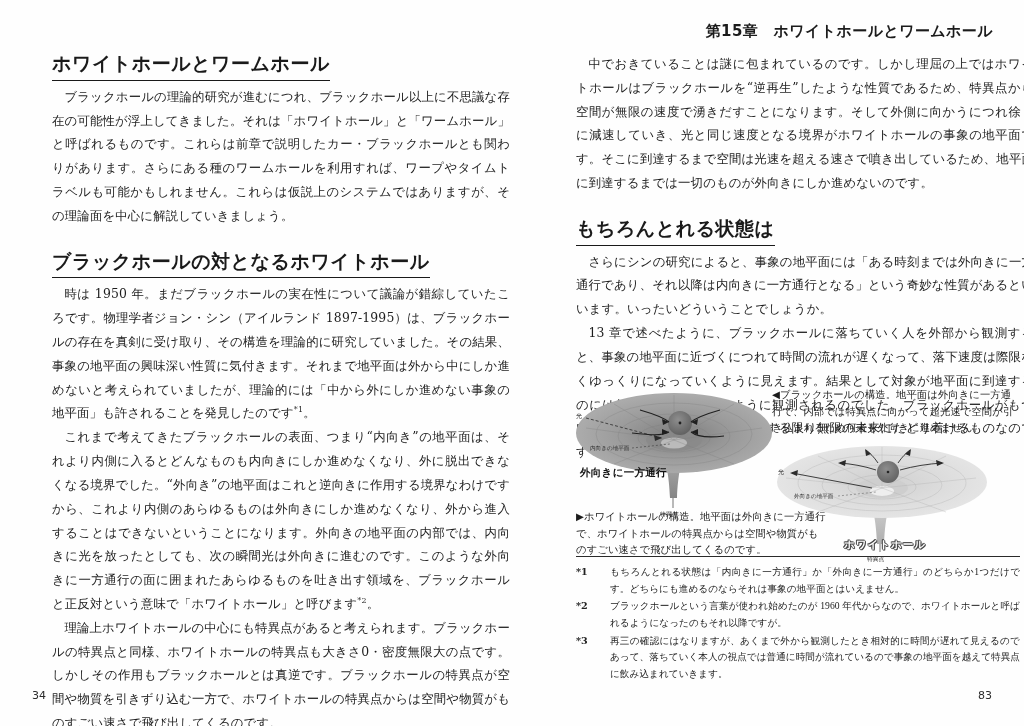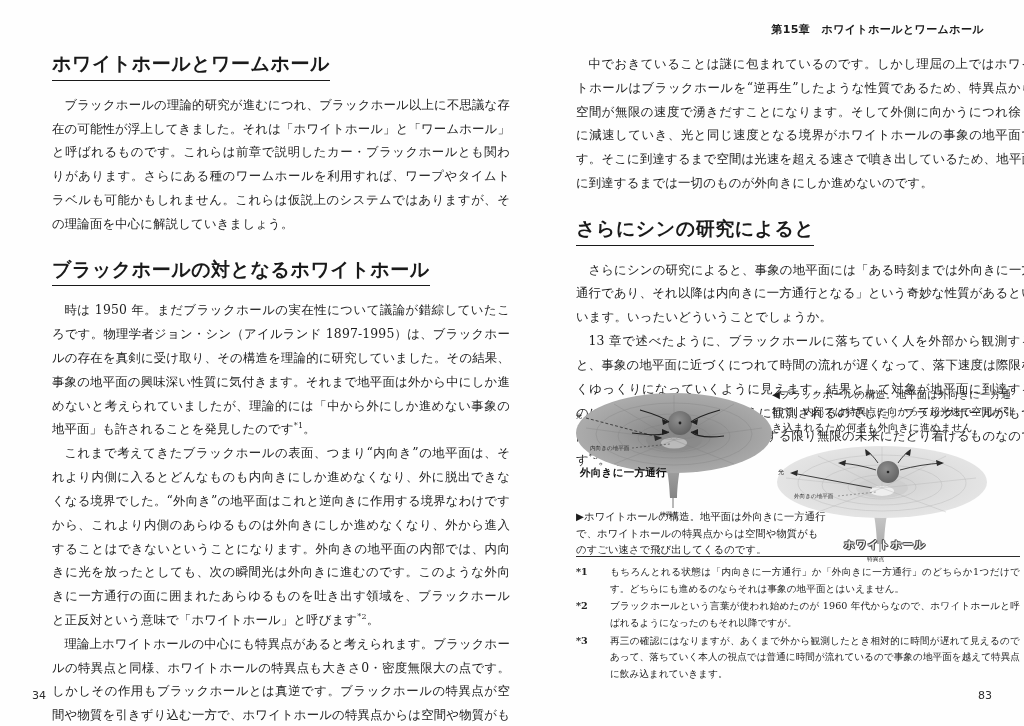--- a/index.html
+++ b/index.html
@@ -18,44 +18,44 @@
   .page {
     position: absolute;
     inset: 0;
     background: #fefefe;
   }
 
   
   .running-header {
     position: absolute;
     top: 22px;
-    right: 40px;
-    font-family: "DejaVu Sans", "Liberation Sans", sans-serif;
-    font-size: 11px;
+    right: 31px;
+    font-family: "DejaVu Sans", "Liberation Sans", sans-serif;
+    font-size: 15px;
     font-weight: bold;
     letter-spacing: 0.4px;
     color: #1b1b1b;
     white-space: nowrap;
   }
 
   
   .col {
     position: absolute;
     top: 52px;
     width: 458px;
   }
   .col-left  { left: 52px; }
   .col-right { left: 576px; }
 
   
   h2.section-title {
     font-family: "DejaVu Sans", "Liberation Sans", sans-serif;
     font-size: 19px;
     font-weight: bold;
-    margin: 0 0 12px 0;
+    margin: 0 0 4px 0;
     padding: 0 0 4px 0;
     display: inline-block;
     border-bottom: 1.6px solid #1a1a1a;
     letter-spacing: 0.5px;
     line-height: 1.25;
   }
   h2.section-title.second { margin-top: 22px; }
 
   
   p.body {
@@ -144,20 +144,21 @@
     letter-spacing: 0.05px;
   }
   .fn-marker {
     flex: 0 0 34px;
     font-weight: bold;
     font-size: 9.6px;
   }
   .fn-text {
     flex: 1 1 auto;
     text-align: justify;
+    font-family: Liberation Serif, serif;
   }
 
   
   .page-number {
     position: absolute;
     bottom: 24px;
     font-family: "DejaVu Sans", "Liberation Sans", sans-serif;
     font-size: 11px;
     color: #2b2b2b;
   }
@@ -185,21 +186,21 @@
 
     <p class="body">理論上ホワイトホールの中心にも特異点があると考えられます。ブラックホールの特異点と同様、ホワイトホールの特異点も大きさ0・密度無限大の点です。しかしその作用もブラックホールとは真逆です。ブラックホールの特異点が空間や物質を引きずり込む一方で、ホワイトホールの特異点からは空間や物質がものすごい速さで飛び出してくるのです。</p>
 
     
   </div>
 
   <div class="col col-right">
 
     <p class="body">中でおきていることは謎に包まれているのです。しかし理屈の上ではホワイトホールはブラックホールを“逆再生”したような性質であるため、特異点から空間が無限の速度で湧きだすことになります。そして外側に向かうにつれ徐々に減速していき、光と同じ速度となる境界がホワイトホールの事象の地平面です。そこに到達するまで空間は光速を超える速さで噴き出しているため、地平面に到達するまでは一切のものが外向きにしか進めないのです。</p>
 
-    <h2 class="section-title second">さらにシンの研究によると</h2>
+    <h2 class="section-title second">もちろんとれる状態は</h2>
 
     <p class="body">さらにシンの研究によると、事象の地平面には「ある時刻までは外向きに一方通行であり、それ以降は内向きに一方通行となる」という奇妙な性質があるといいます。いったいどういうことでしょうか。</p>
 
     <p class="body"><span>13 章で述べたように、ブラックホールに落ちていく人を外部から観測すると、事象の地平面に近づくにつれて時間の流れが遅くなって、落下速度は際限なくゆっくりになっていくように見えます。結果として対象が地平面に到達するのには無限の時間がかかるように観測されるのでした。ブラックホールがもつ内向きの地平面は、外部から観測する限り無限の未来にたどり着けるものなのです</span><sup class="fn">*3</sup><span>。その先にある特</span></p>
   </div>
 
   <div class="figure-block">
 
     <div class="diagram bh">
       <svg width="215" height="130" viewBox="0 0 215 130">

